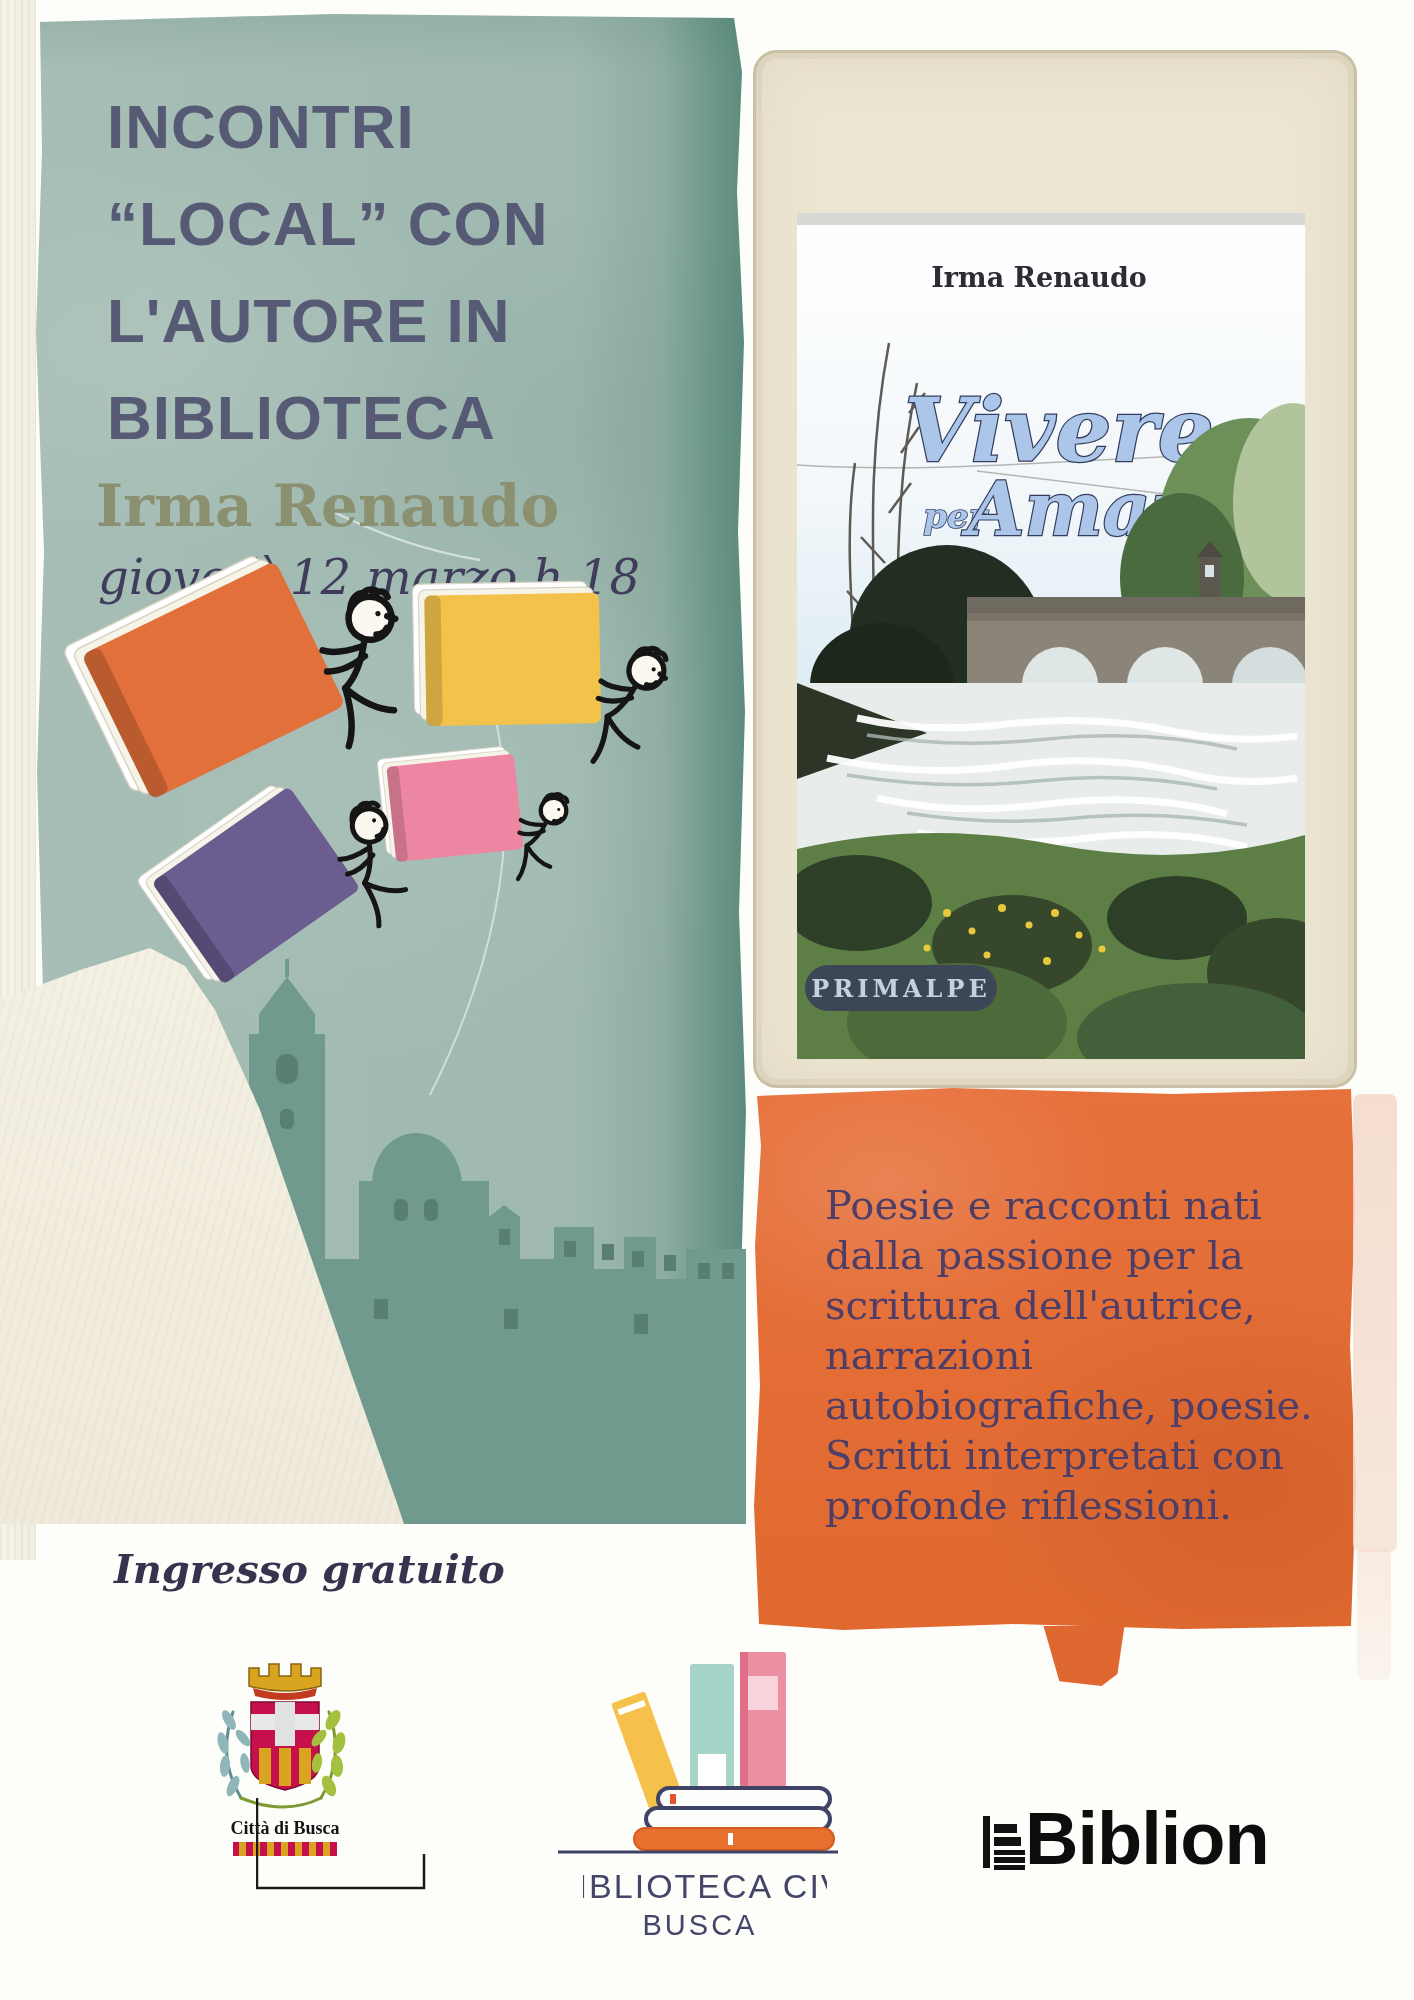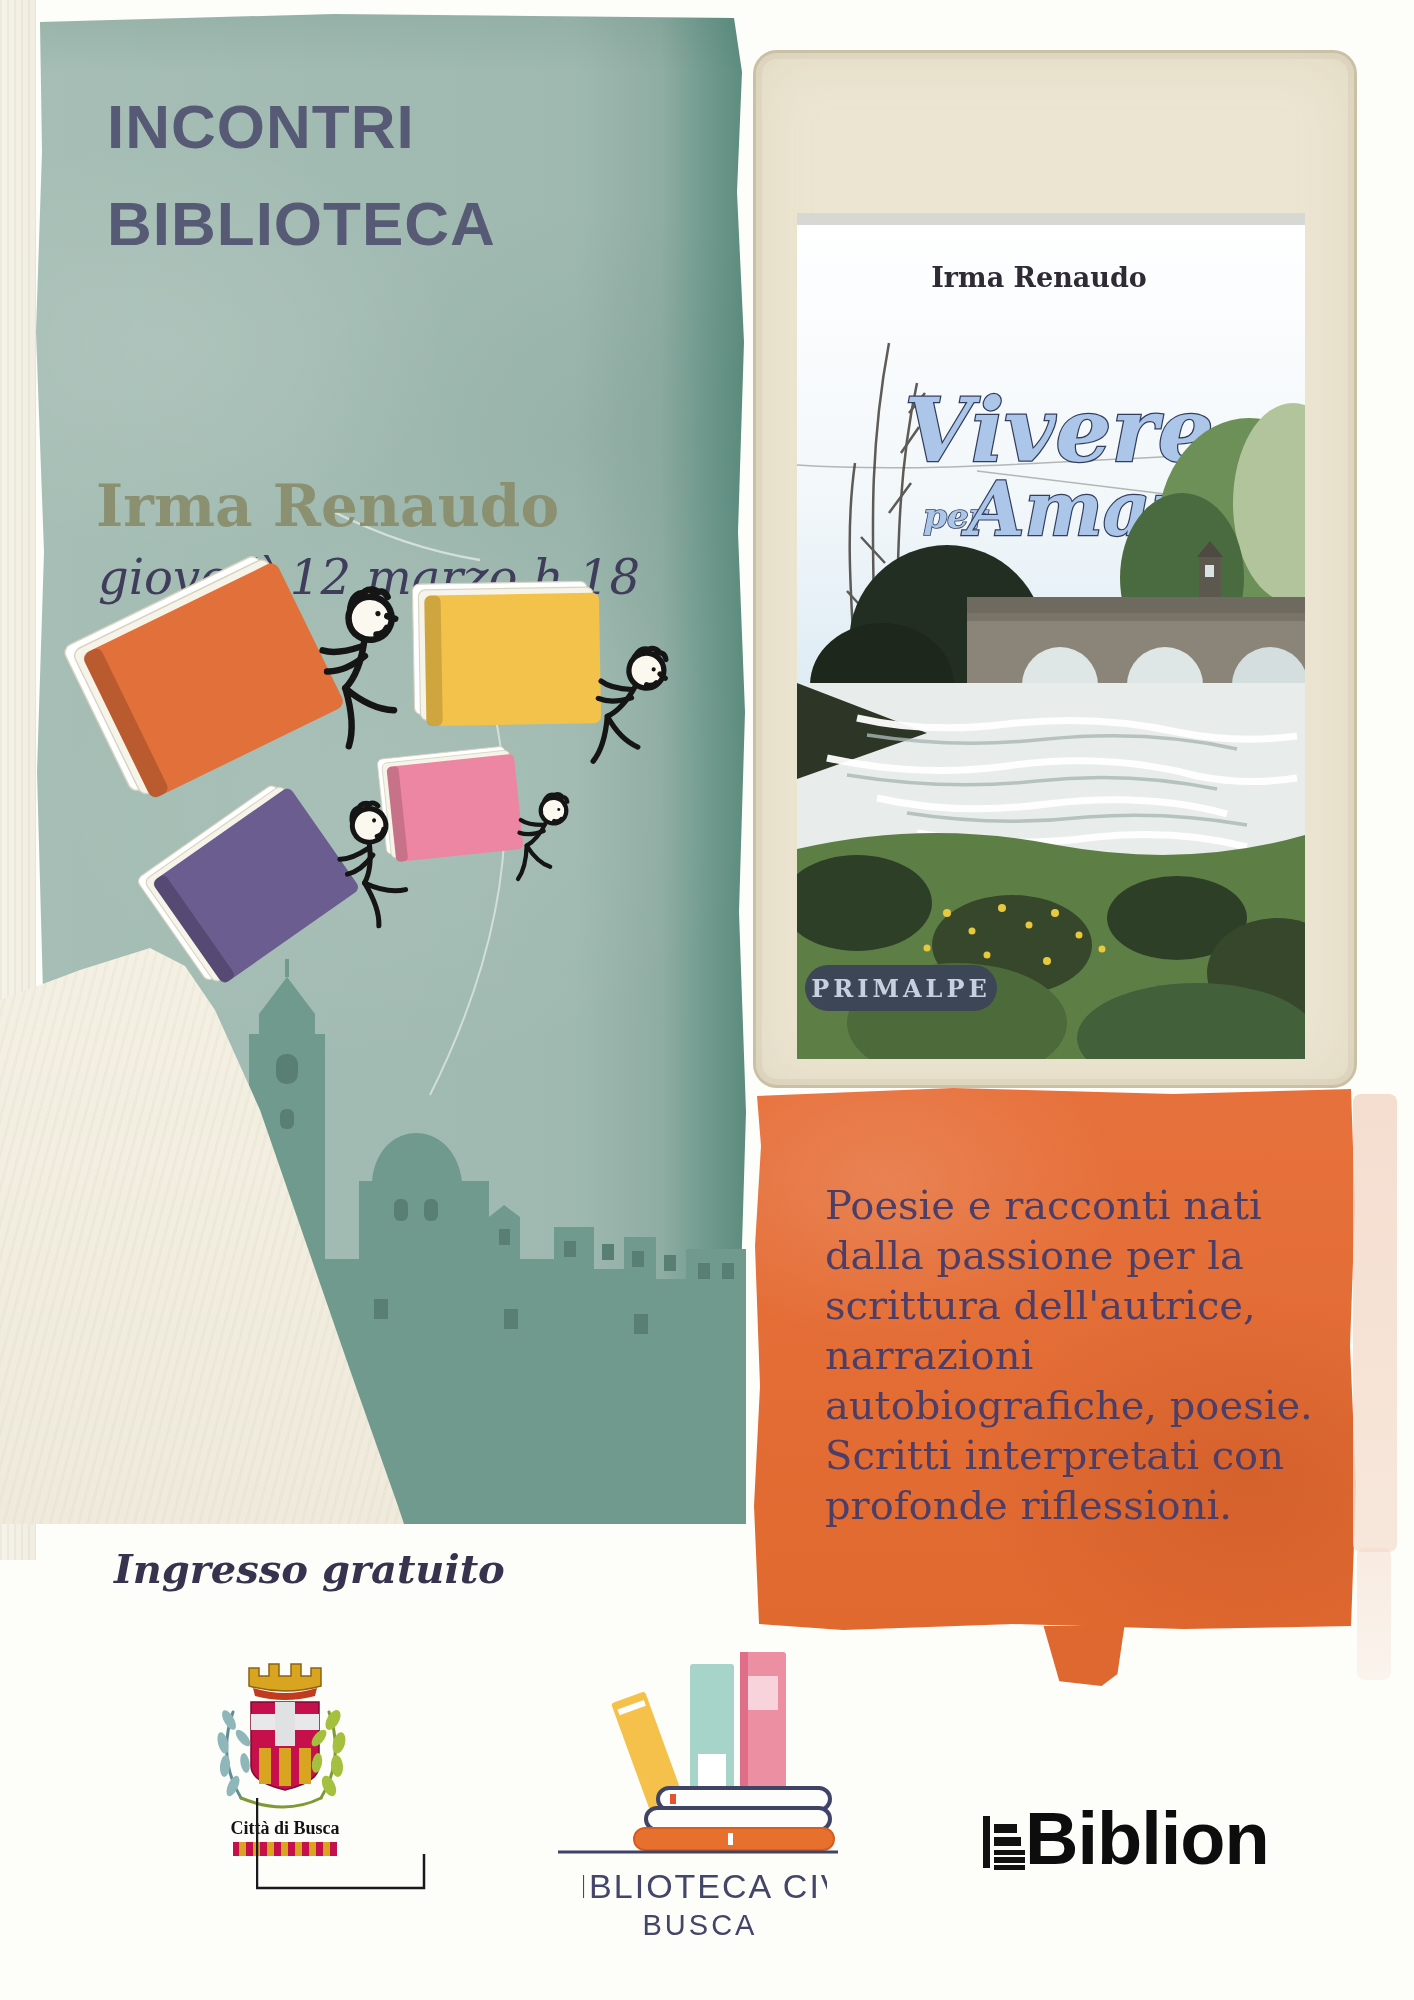--- a/index.html
+++ b/index.html
@@ -129,20 +129,22 @@
 
   <div class="abs white-wedge"></div>
 
   <svg class="abs arcs" viewBox="0 0 300 680">
     <path d="M30,60 q75,38 150,50" fill="none" stroke="#ffffff" stroke-width="2.5" opacity=".55"></path>
     <path d="M165,175 q95,210 -35,470" fill="none" stroke="#ffffff" stroke-width="2" opacity=".5"></path>
   </svg>
 
   <div class="abs headline">
     <div>INCONTRI</div>
+    <div>“LOCAL” CON</div>
+    <div>L'AUTORE IN</div>
     <div>BIBLIOTECA</div>
   </div>
   <div class="abs author-name">Irma Renaudo</div>
   <div class="abs event-date">giovedì 12 marzo h 18</div>
 
   <svg class="abs fig" style="left:92px;top:552px;width:345px;height:245px;--c:#e2703a;transform:rotate(-12deg);" viewBox="0 0 240 170">
     <g transform="rotate(-14 100 90)">
       <rect x="2" y="12" width="150" height="112" rx="6" fill="#ffffff" stroke="#d8d4c4"></rect>
       <rect x="7" y="17" width="150" height="112" rx="6" fill="#f6f3e8" stroke="#d8d4c4"></rect>
       <rect x="12" y="22" width="150" height="112" rx="6" fill="var(--c)"></rect>

